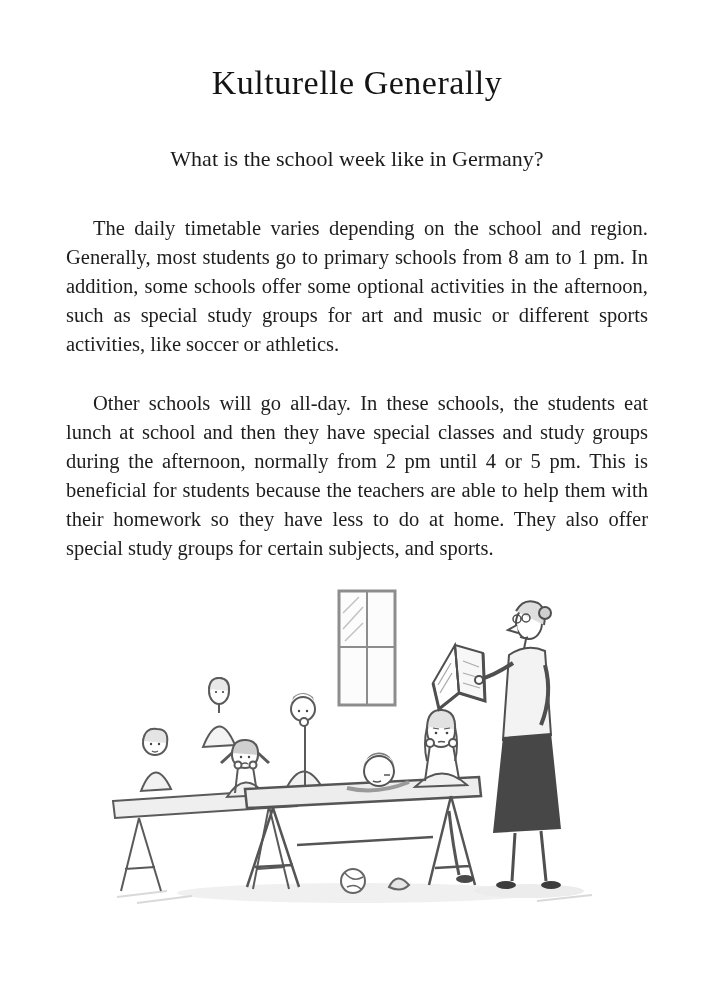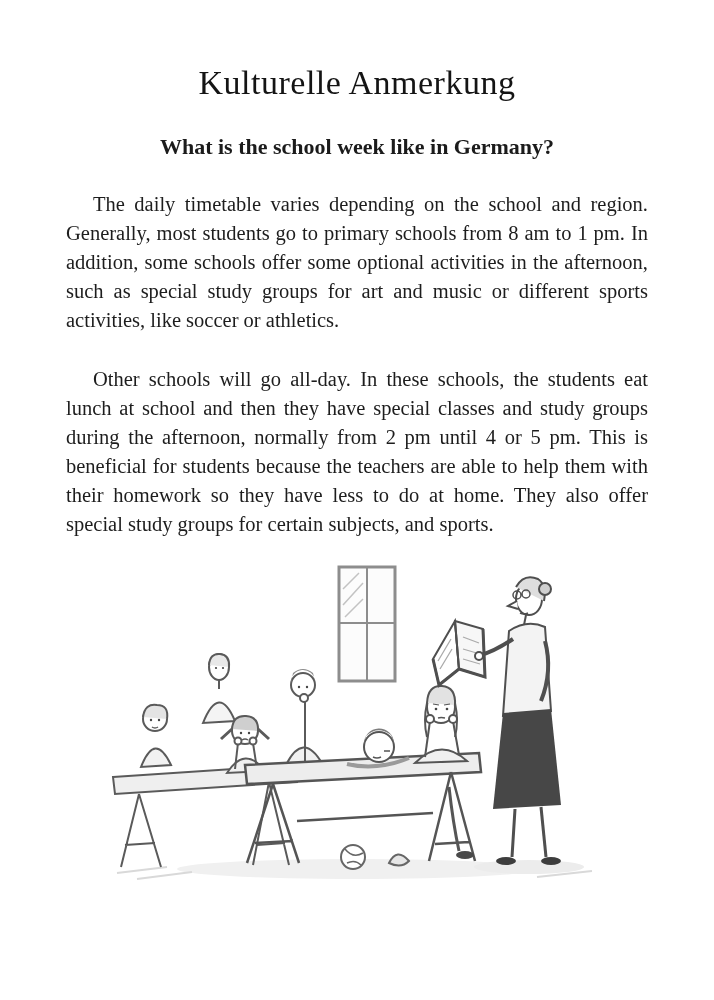--- a/index.html
+++ b/index.html
@@ -17,25 +17,25 @@
   .page-title {
     margin: 0;
     padding-top: 64px;
     text-align: center;
     font-size: 34px;
     font-weight: normal;
     letter-spacing: 0.5px;
     color: #141414;
   }
   .page-subtitle {
-    margin: 0;
+    margin: 12px;
     padding-top: 32px;
     text-align: center;
     font-size: 22px;
-    font-weight: bold;
+    font-weight: normal;
     color: #1b1b1b;
   }
   .body-para {
     margin: 0 66px;
     padding-top: 30px;
     text-align: justify;
     text-indent: 27px;
     font-size: 20.5px;
     line-height: 29px;
     color: #1d1d1d;
@@ -45,21 +45,21 @@
     display: flex;
     justify-content: center;
   }
   .illustration svg { display: block; }
 </style>
 </head>
 <body>
 
 <div class="page">
 
-  <h1 class="page-title">Kulturelle Anmerkung</h1>
+  <h1 class="page-title">Kulturelle Generally</h1>
 
   <h2 class="page-subtitle">What is the school week like in Germany?</h2>
 
   <p class="body-para">The daily timetable varies depending on the school and region. Generally, most students go to primary schools from 8 am to 1 pm. In addition, some schools offer some optional activities in the afternoon, such as special study groups for art and music or different sports activities, like soccer or athletics.</p>
 
   <p class="body-para">Other schools will go all-day. In these schools, the students eat lunch at school and then they have special classes and study groups during the afternoon, normally from 2 pm until 4 or 5 pm. This is beneficial for students because the teachers are able to help them with their homework so they have less to do at home. They also offer special study groups for certain subjects, and sports.</p>
 
   <div class="illustration">
     <svg width="520" height="335" viewBox="0 0 520 335" xmlns="http://www.w3.org/2000/svg">
 

